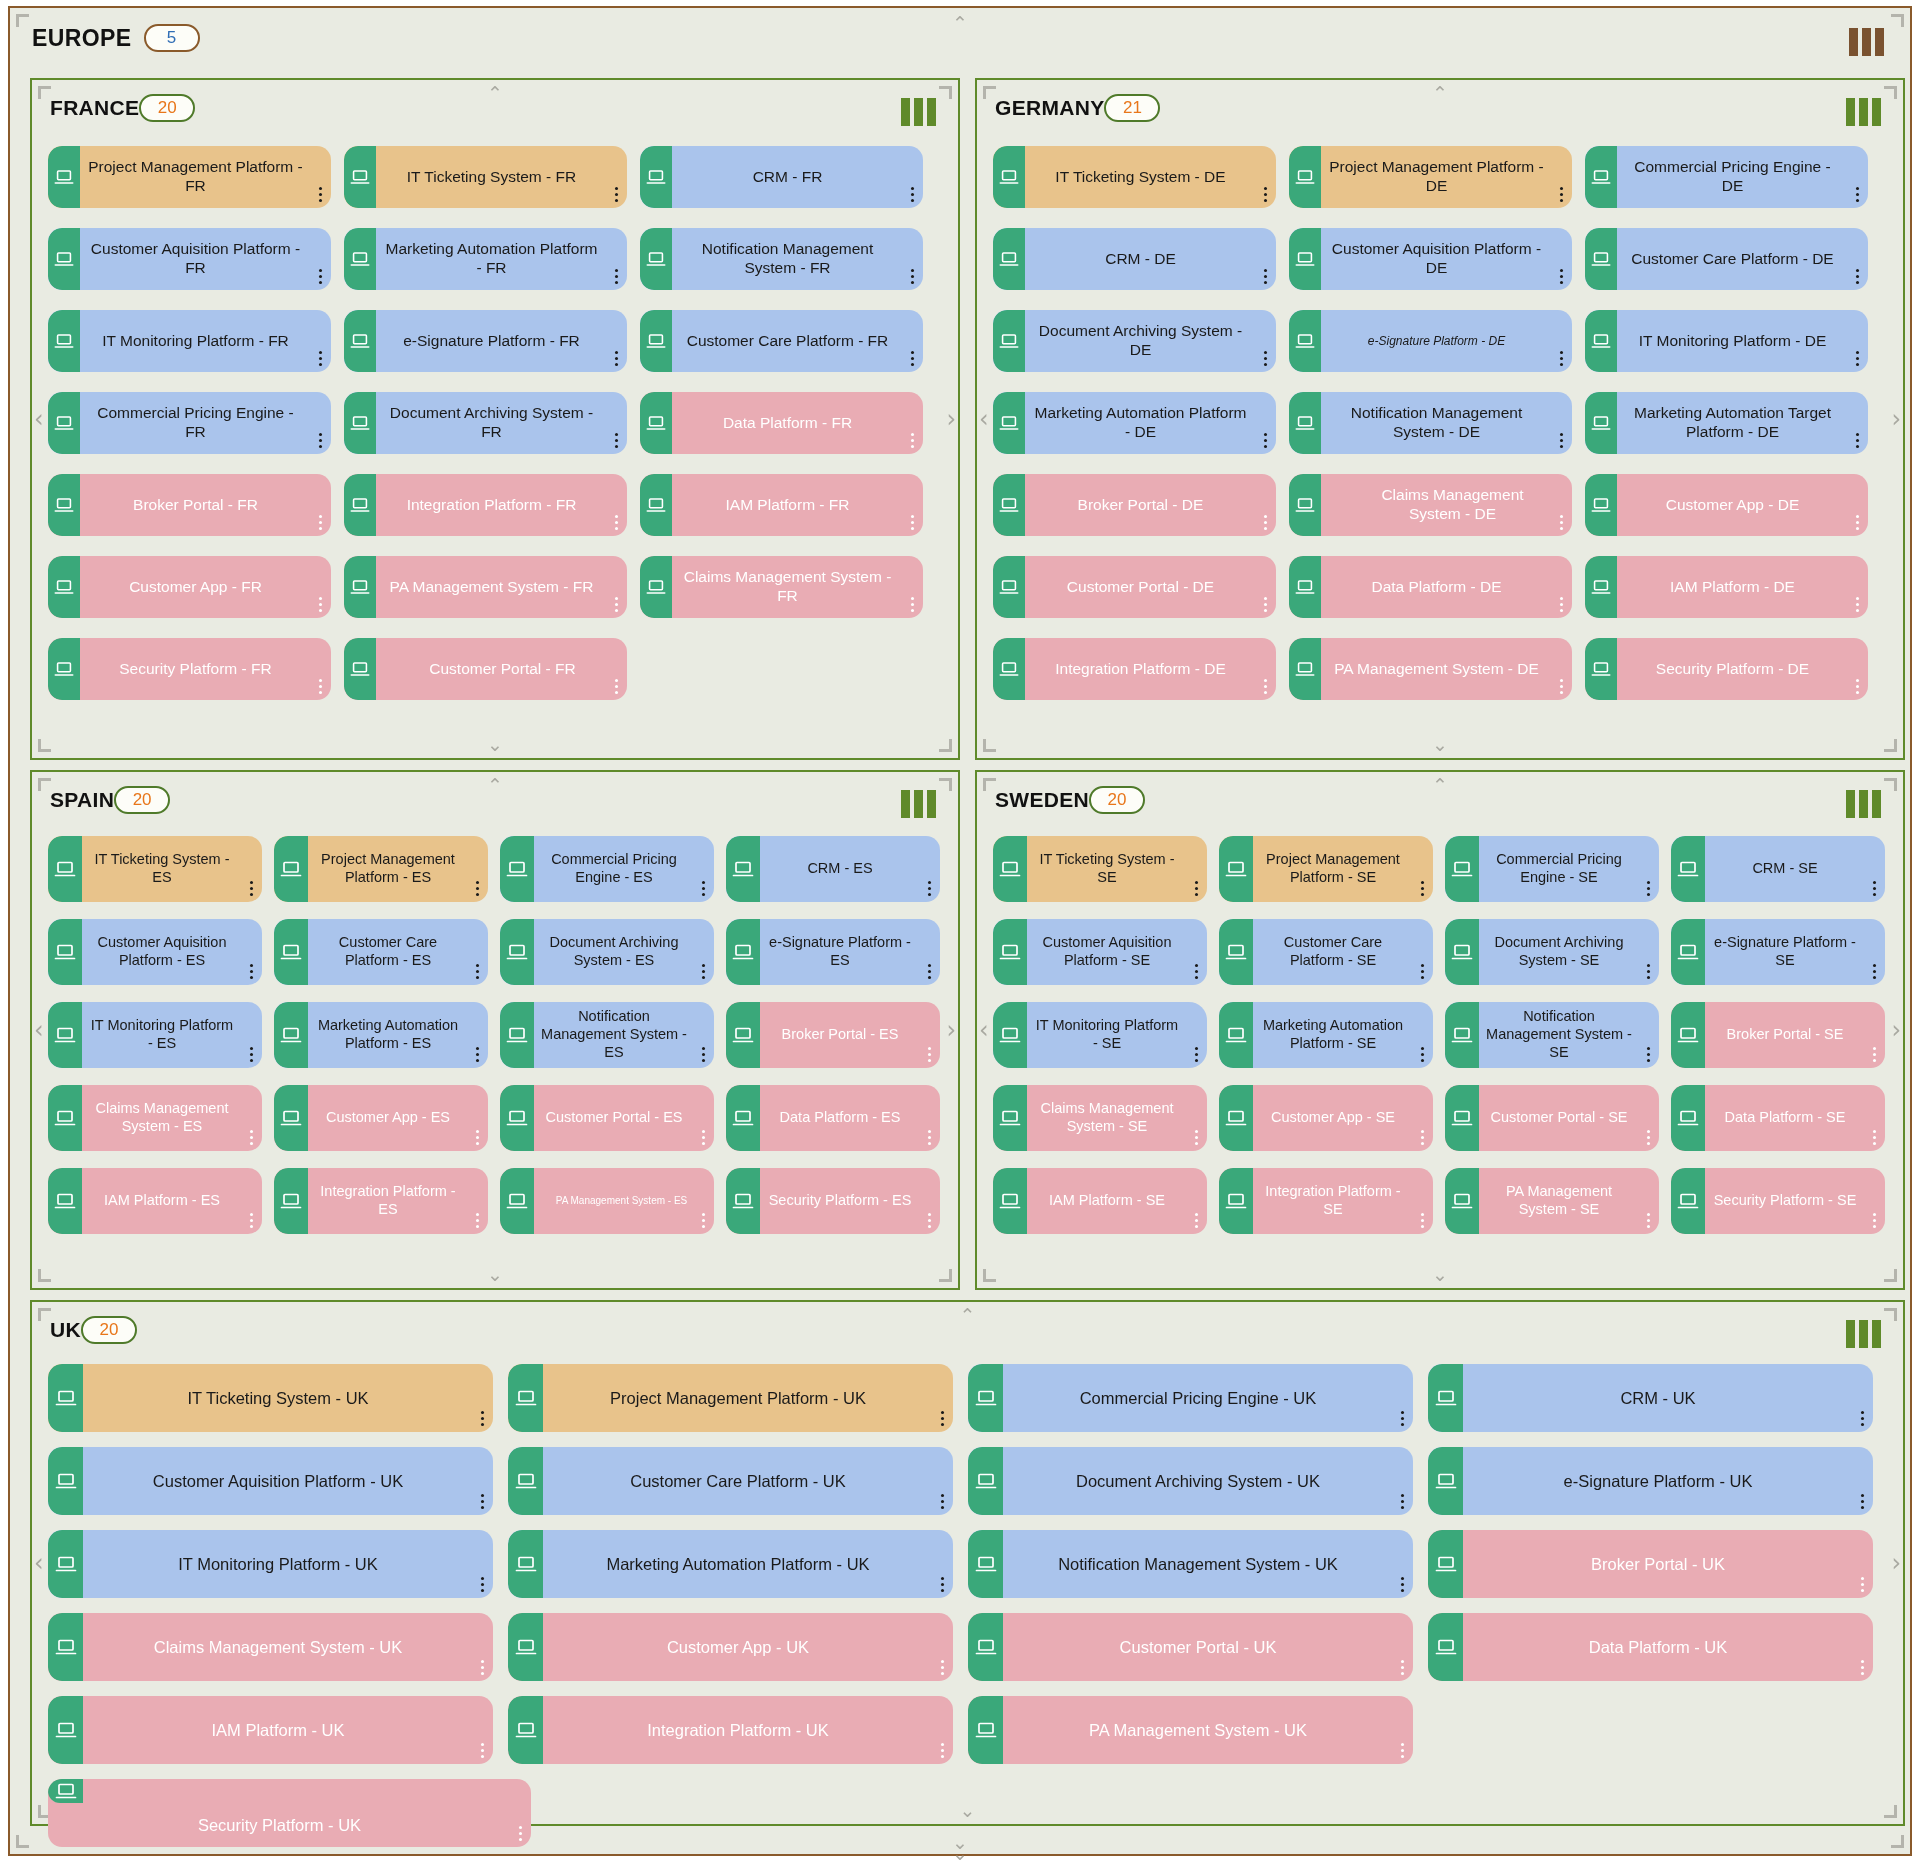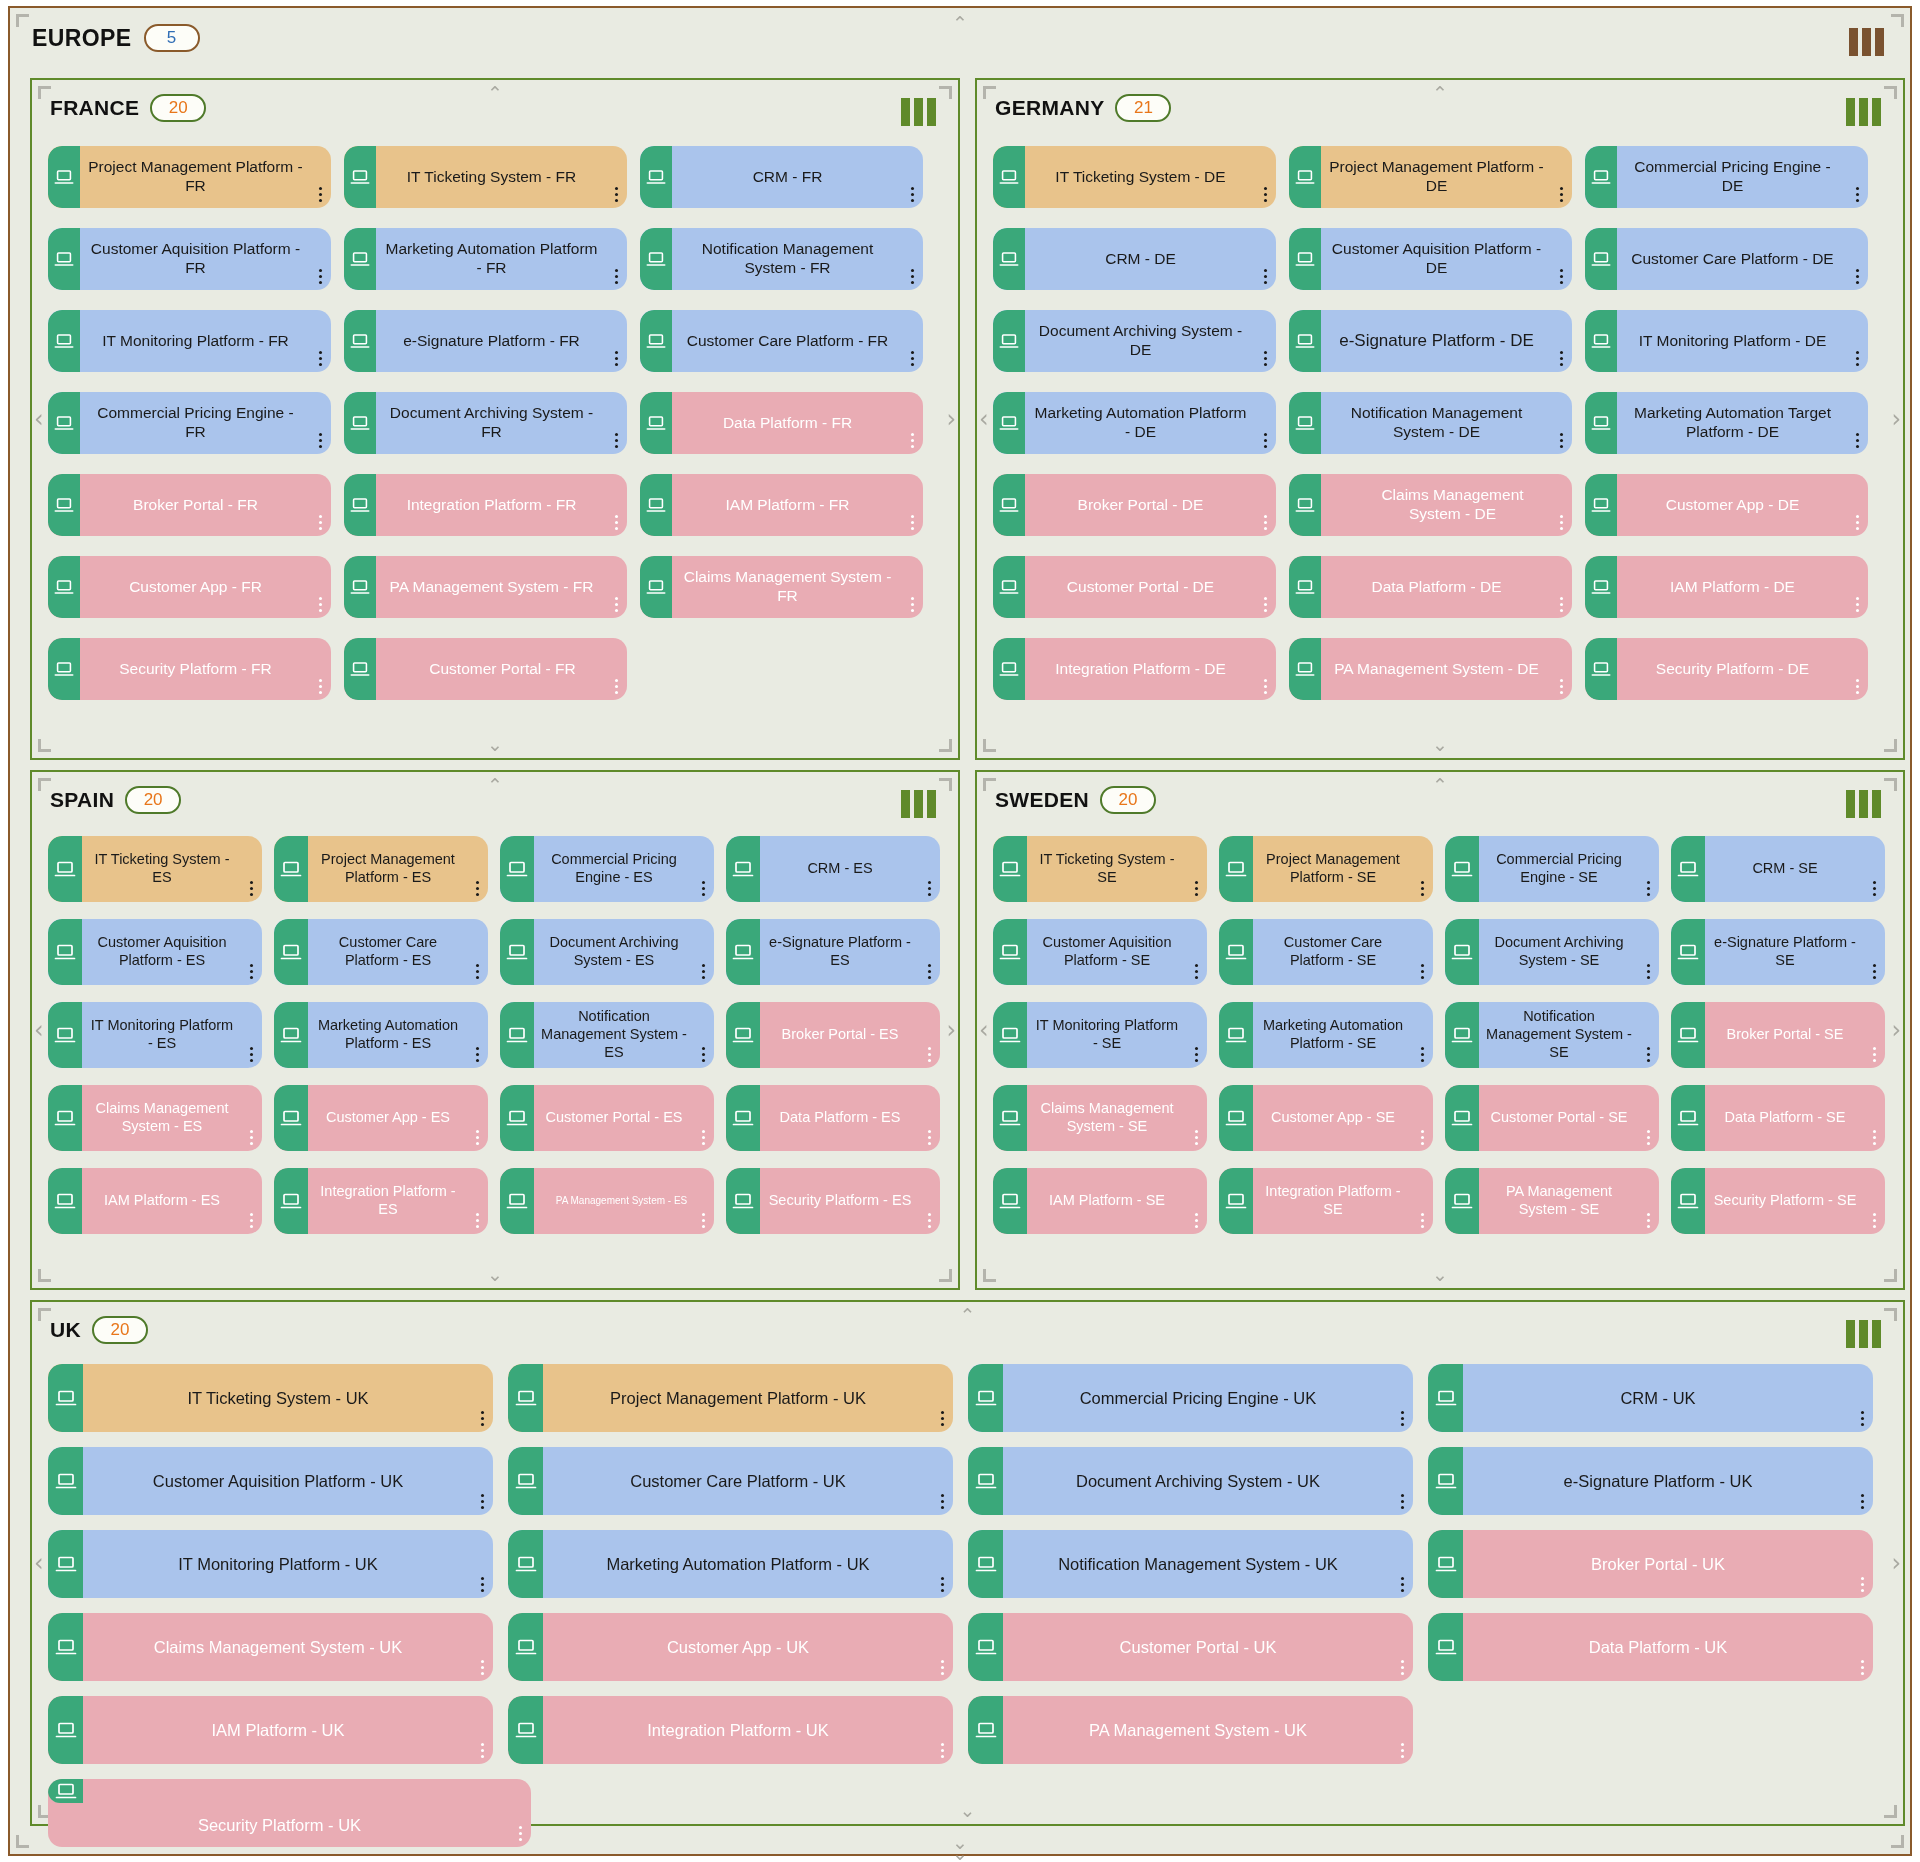--- a/index.html
+++ b/index.html
@@ -42,21 +42,21 @@
   .bars.green span{ background:#5f8a2a; }
   .icon-bars-europe{ position:absolute; right:26px; top:20px; }
   .icon-bars-country{ position:absolute; right:22px; top:18px; }
 
   
   .panel{
     position:absolute;
     border:2px solid #5f8a2a;
     background:#e9ebe2;
   }
-  .panel-head{ position:absolute; left:18px; top:14px; display:flex; align-items:center; gap:11px; }
+  .panel-head{ position:absolute; left:18px; top:14px; display:flex; align-items:center; }
   .panel-title{ font-size:21px; font-weight:bold; color:#111; letter-spacing:.3px; }
 
   .chev{ position:absolute; color:#a9a9a1; font-size:19px; line-height:1;
          font-family:"DejaVu Sans", sans-serif; user-select:none; }
   .chev.up{ left:50%; transform:translateX(-50%); top:4px; }
   .chev.down{ left:50%; transform:translateX(-50%); bottom:4px; }
   .chev.left{ left:2px; top:50%; transform:translateY(-50%); }
   .chev.right{ right:2px; top:50%; transform:translateY(-50%); }
 
   
@@ -599,21 +599,21 @@
           </div>
           <div class="card blue" style="width: 283px; height: 62px;">
             <div class="card-strip" style="width: 32px;">
               <span>
                 <svg class="laptop" width="22" height="22" viewBox="0 0 24 24" fill="none" stroke="#ffffff" stroke-width="1.7" stroke-linecap="round" stroke-linejoin="round">
                   <rect x="5" y="5.5" width="14" height="9.5" rx="1"></rect>
                   <line x1="2.5" y1="18.5" x2="21.5" y2="18.5"></line>
                 </svg>
               </span>
             </div>
-            <div class="card-body" style="font-size: 17px;">e-Signature Platform - DE</div>
+            <div class="card-body" style="font-size: 12px; font-style: italic;">e-Signature Platform - DE</div>
             <div class="dots">
               <i></i>
               <i></i>
               <i></i>
             </div>
           </div>
           <div class="card blue" style="width: 283px; height: 62px;">
             <div class="card-strip" style="width: 32px;">
               <span>
                 <svg class="laptop" width="22" height="22" viewBox="0 0 24 24" fill="none" stroke="#ffffff" stroke-width="1.7" stroke-linecap="round" stroke-linejoin="round">

